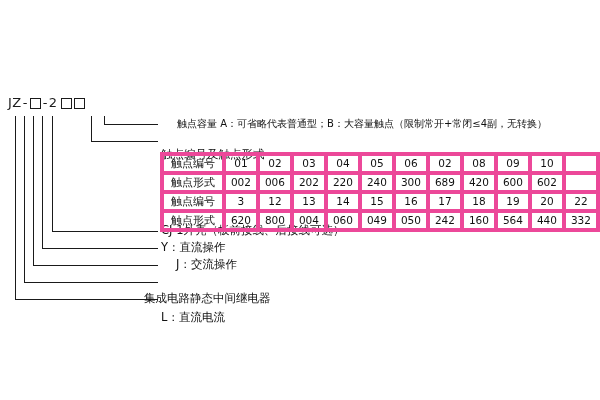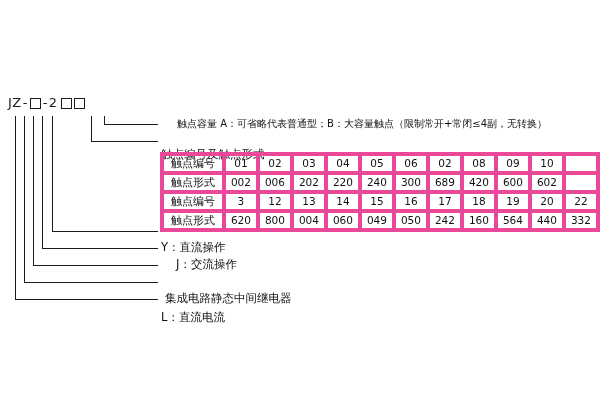--- a/index.html
+++ b/index.html
@@ -140,28 +140,29 @@
   <div class="vline" style="left:24px; top:116px; height:166px;"></div>
   <div class="hline" style="left:24px; top:282px; width:134px;"></div>
 
   <div class="vline" style="left:15px; top:116px; height:183px;"></div>
   <div class="hline" style="left:15px; top:299px; width:143px;"></div>
 
   <div class="label label-top" style="left:161px; top:117px;">触点容量   A：可省略代表普通型；B：大容量触点（限制常开+常闭≤4副，无转换）</div>
 
   <div class="label" style="left:161px; top:148px;">触点编号及触点形式</div>
 
+  <div class="label" style="left:161px; top:224px;">CJ-1外壳（板前接线、后接线可选）</div>
 
   <div class="label" style="left:161px; top:241px;">Y：直流操作</div>
 
   <div class="label" style="left:176px; top:258px;">J：交流操作</div>
 
   <div class="label" style="left:161px; top:275px;margin-top:36px;">L：直流电流</div>
 
-  <div class="label" style="left:165px; top:292px;">集成电路静态中间继电器</div>
+  <div class="label" style="left:144px; top:292px;">集成电路静态中间继电器</div>
 
   <div class="tbl-wrap">
     <table class="contact-table">
       <tbody>
         <tr>
           <td class="rowhead">触点编号</td>
           <td>01</td>
           <td>02</td>
           <td>03</td>
           <td>04</td>

